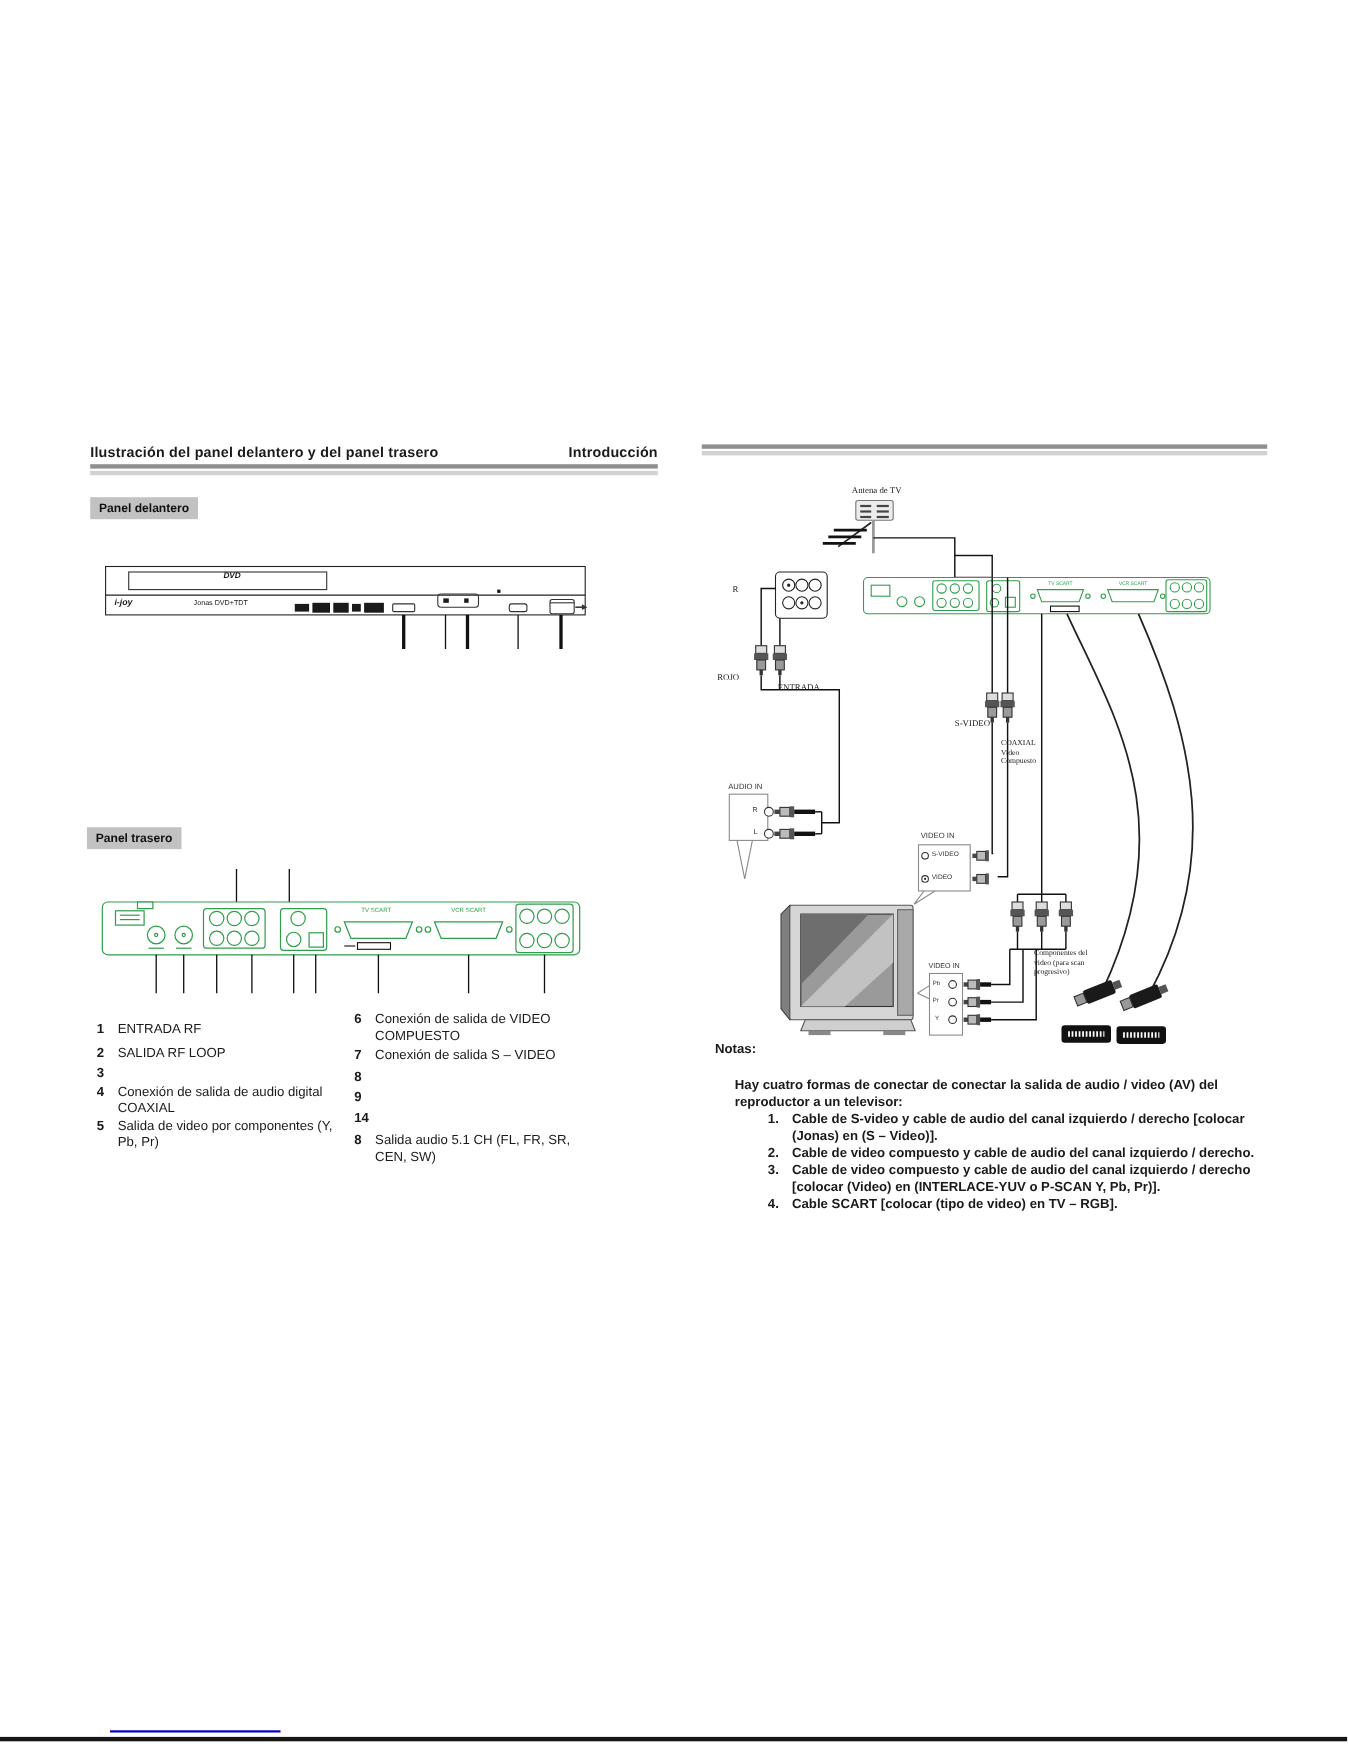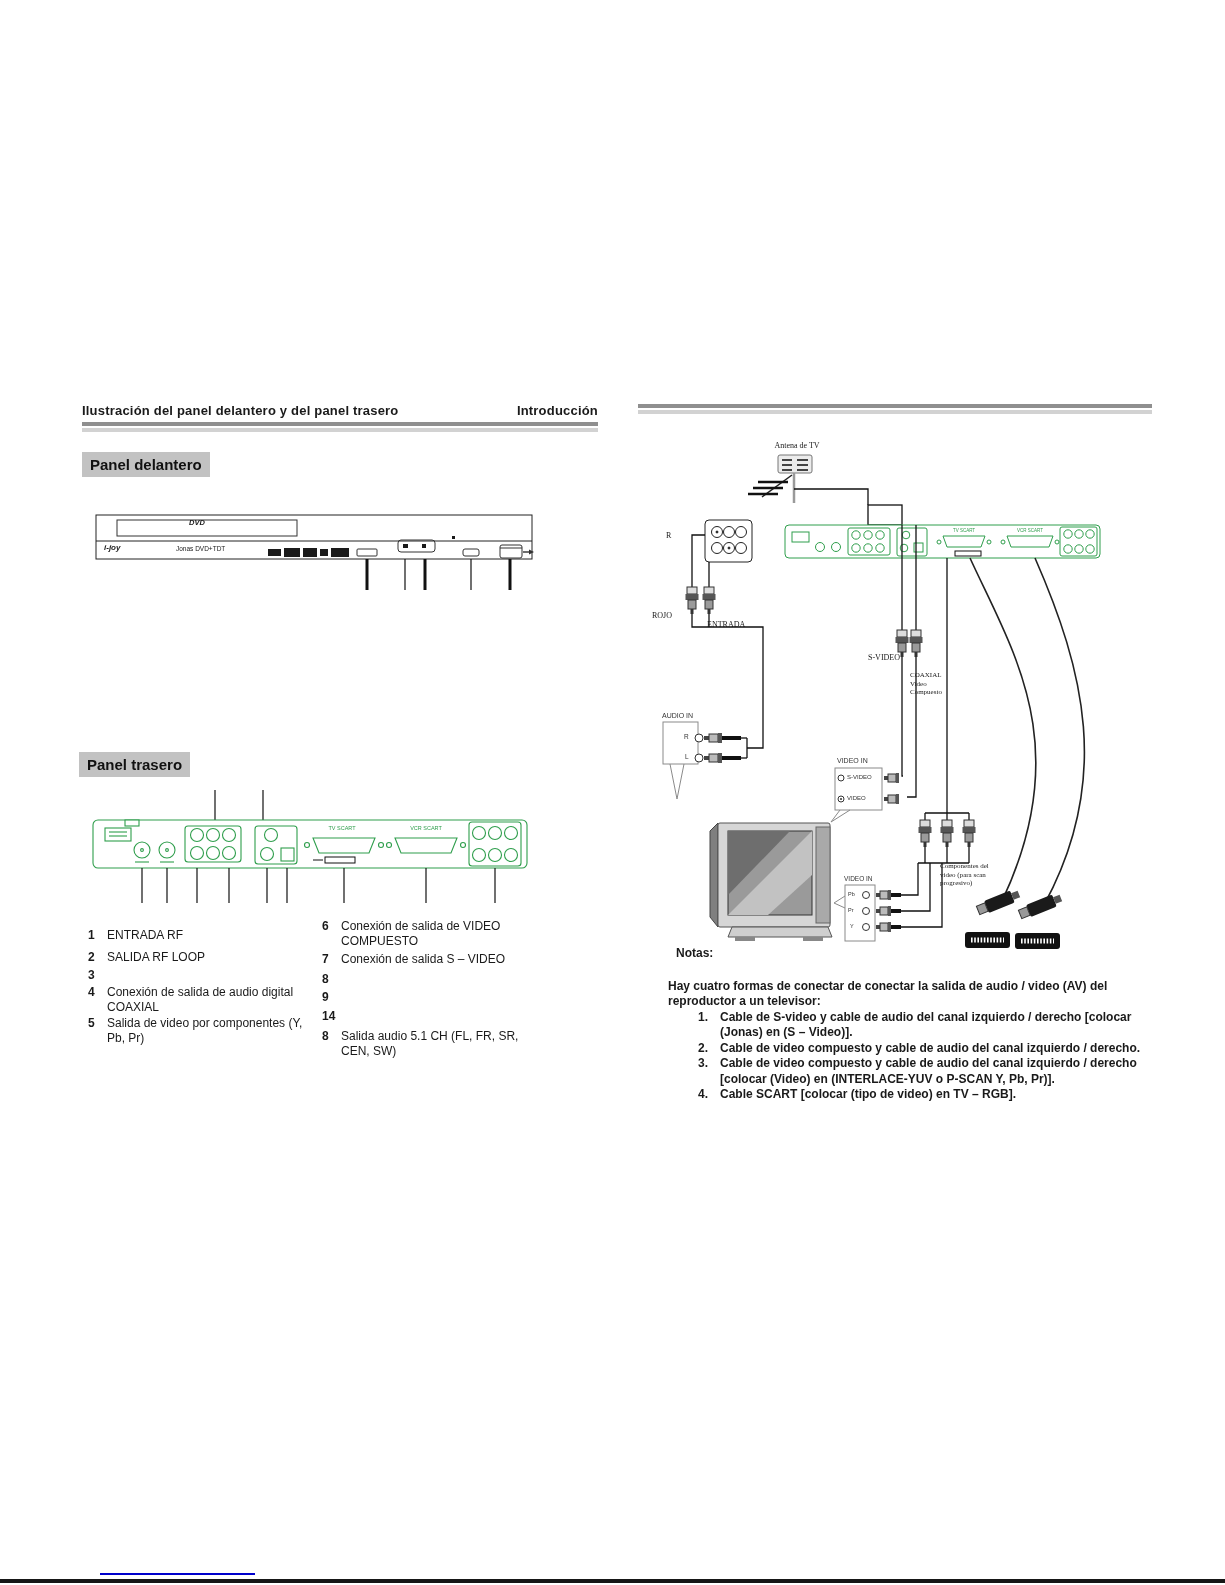--- a/index.html
+++ b/index.html
@@ -7,28 +7,28 @@
         font-family:"Liberation Sans",sans-serif;color:#1a1a1a;}
   .abs{position:absolute;}
   
   .col-header{position:absolute;}
   .hrow{display:flex;justify-content:space-between;align-items:flex-end;
         font-weight:bold;font-size:13px;letter-spacing:.2px;padding-bottom:3px;}
   .hbar1{height:4px;background:#8f8f8f;margin-top:1px;}
   .hbar2{height:4px;background:#d2d2d2;margin-top:2px;}
   
   .label-box{position:absolute;background:#c2c2c2;color:#111;font-weight:bold;
-             font-size:15px;padding:4px 8px;}
+             font-size:11px;padding:4px 8px;}
   
   .list-item{position:absolute;display:flex;font-size:12px;line-height:15px;}
   .list-item .num{flex:none;width:19px;font-weight:bold;}
   .list-item .txt{flex:1;}
   
   .notes{position:absolute;font-weight:bold;font-size:12px;line-height:15.5px;}
-  .notes-title{margin-bottom:17px;margin-left:26px;}
+  .notes-title{margin-bottom:17px;}
   .notes-intro{margin-left:18px;width:470px;}
   .note-item{display:flex;margin-left:48px;width:452px;}
   .note-item .nnum{flex:none;width:22px;}
   .note-item .ntxt{flex:1;}
   
   .ovl{position:absolute;white-space:nowrap;}
   .serif{font-family:"Liberation Serif",serif;}
   .green{color:#2f9e4c;}
   .ctr{text-align:center;}
   svg{position:absolute;overflow:visible;}
@@ -80,21 +80,21 @@
       <polygon points="439,40 434,37.4 434,42.6" fill="#333"></polygon>
     </g>
     <g stroke="#111">
       <line x1="272" y1="47" x2="272" y2="78" stroke-width="3"></line>
       <line x1="310" y1="47" x2="310" y2="78" stroke-width="1.2"></line>
       <line x1="330" y1="47" x2="330" y2="78" stroke-width="3"></line>
       <line x1="376" y1="47" x2="376" y2="78" stroke-width="1.2"></line>
       <line x1="415" y1="47" x2="415" y2="78" stroke-width="3"></line>
     </g>
   </svg>
-  <div class="ovl ctr" style="left:103px;top:518px;width:188px;font-size:7.5px;font-weight:bold;font-style:italic">DVD</div>
+  <div class="ovl ctr" style="left:117px;top:518px;width:188px;font-size:7.5px;font-weight:bold;font-style:italic">DVD</div>
   <div class="ovl" style="left:104px;top:543px;font-size:8px;font-weight:bold;font-style:italic">i-joy</div>
   <div class="ovl" style="left:176px;top:545px;font-size:6.5px">Jonas DVD+TDT</div>
 
   <div class="label-box" style="left:79px;top:752px">Panel trasero</div>
 
   <svg style="left:85px;top:788px" width="450" height="120" viewBox="0 0 450 120">
     <g stroke="#111" stroke-width="1.2">
       <line x1="130" y1="2" x2="130" y2="32"></line>
       <line x1="178" y1="2" x2="178" y2="32"></line>
     </g>

